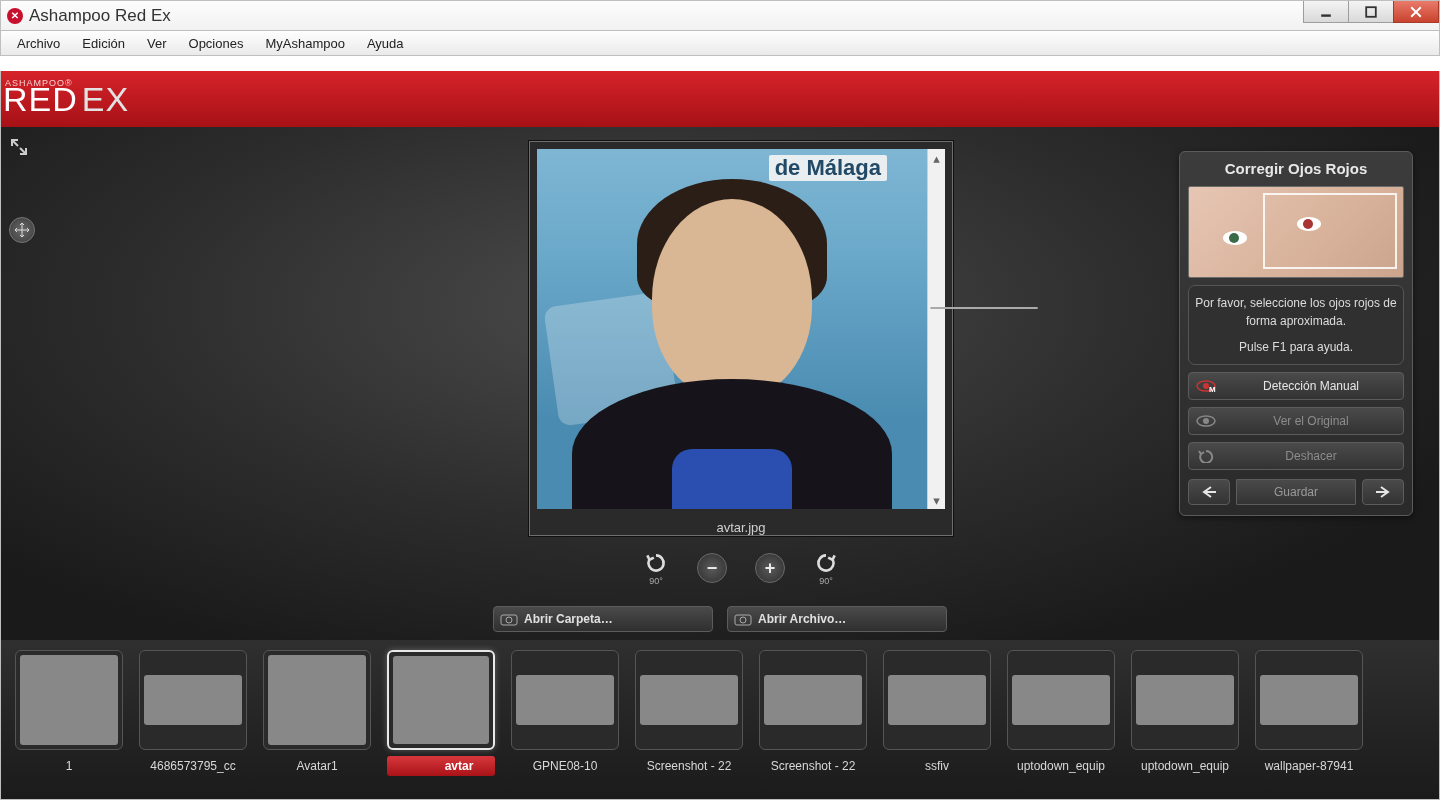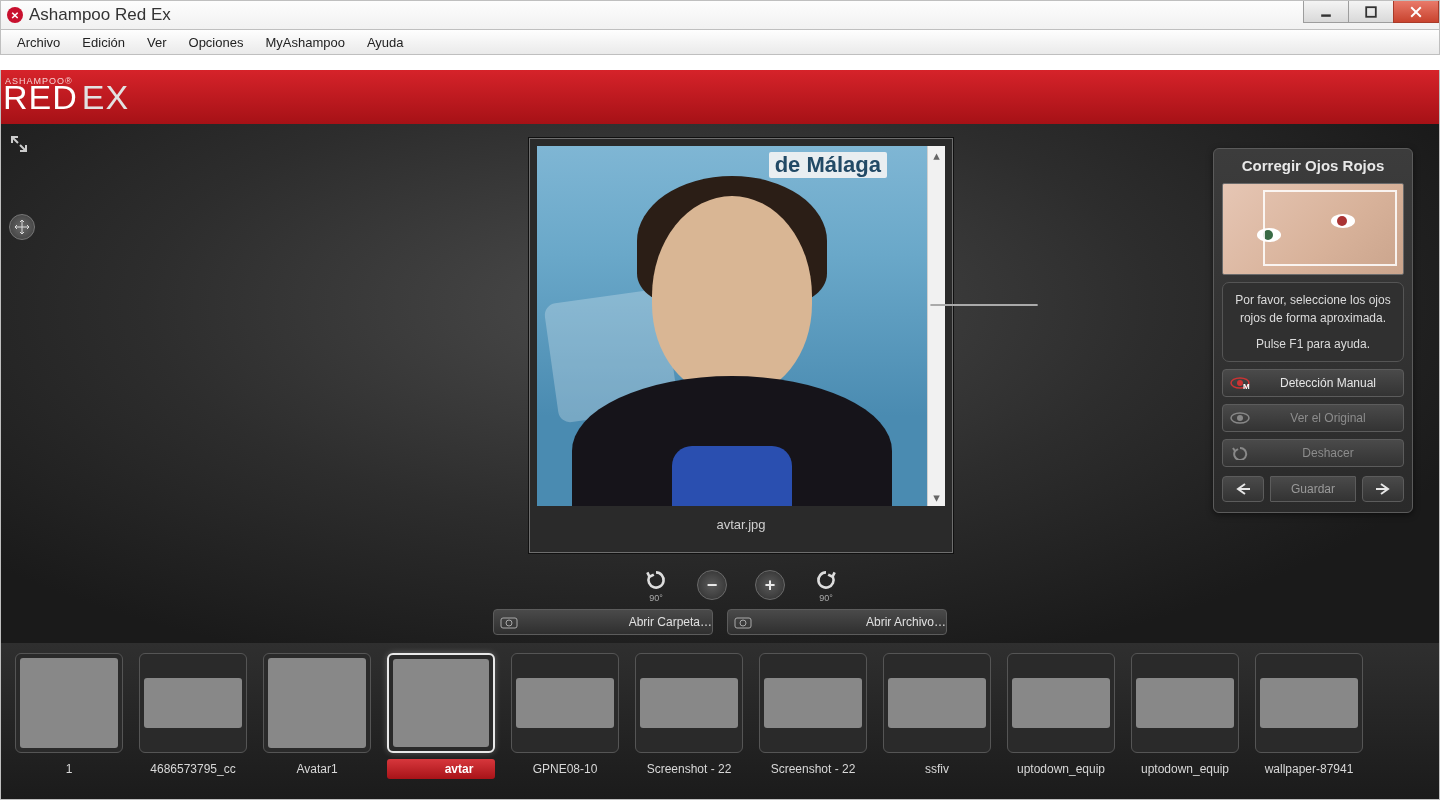--- a/index.html
+++ b/index.html
@@ -138,40 +138,40 @@
     position:absolute; left:14px; top:150px; width:120px;height:120px;
     background:rgba(255,255,255,.25); border-radius:12px; transform:rotate(-8deg);
   }
   .scrollbar {
     width:18px; background:#f1f1f1; border-left:1px solid #cfcfcf;
     display:flex; flex-direction:column;
   }
   .scrollbar .sbtn { height:18px; display:flex;align-items:center;justify-content:center;color:#666; }
   .scrollbar .thumb { margin:2px; flex:0 0 44px; background:#cfcfcf; border:1px solid #aaa; border-radius:2px; margin-top:140px;}
   .canvas-caption {
-    text-align:center; color:#cfcfcf; font-size:13px; padding:4px 0 20px;
+    text-align:center; color:#cfcfcf; font-size:13px; padding:4px 0 0;
   }
 
   .viewer-controls {
     display:flex; gap:28px; align-items:center; justify-content:center;
     margin-top:14px; color:#ddd;
   }
   .ctrl-round {
     width:30px;height:30px;border-radius:50%;
     background:radial-gradient(#5a5a5a,#2e2e2e); border:1px solid #6a6a6a;
     display:flex;align-items:center;justify-content:center;color:#eaeaea;
     font-size:18px; font-weight:bold;
   }
   .ctrl-icon { display:flex; flex-direction:column; align-items:center; color:#ddd; }
   .ctrl-icon small { font-size:9px; color:#aaa; }
 
   
   .sidepanel {
     position:absolute; right:26px; top:24px;
-    width: 200px;
+    width: 234px;
     background: linear-gradient(#3c3c3c,#2a2a2a);
     border:1px solid #5b5b5b; border-radius:6px;
     padding:8px 8px 10px; box-shadow: 0 2px 6px rgba(0,0,0,.5);
     display:flex; flex-direction:column; gap:7px;
     color:#ddd;
   }
   .sidepanel h3 { font-size:15px; font-weight:600; color:#e8e8e8; text-align:center; margin-bottom:2px;}
   .eye-thumb {
     height:92px; border:1px solid #6b6b6b; border-radius:2px;
     background: linear-gradient(135deg,#e6c6b4 0%, #d8b29a 60%, #caa48c 100%);
@@ -222,21 +222,21 @@
     padding:6px 0 8px;
   }
   .open-btn {
     width:220px; height:26px; border:1px solid #5c5c5c; border-radius:4px;
     background:linear-gradient(#4a4a4a,#2f2f2f);
     display:flex; align-items:center; color:#e0e0e0; font-size:12px;
   }
   .open-btn .oi {
     width:30px; display:flex;justify-content:center;color:#aaa;
   }
-  .open-btn .olbl { flex:1; text-align:right; }
+  .open-btn .olbl { flex:1; text-align:left;font-weight:bold; }
 
   
   .thumbstrip {
     height:160px;
     background: linear-gradient(#2f2f2f,#1b1b1b);
     border-left:1px solid #bfbfbf; border-right:1px solid #bfbfbf; border-bottom:1px solid #bfbfbf;
     padding:10px 14px 0;
     display:flex; gap:16px; align-items:flex-start; overflow:hidden;
   }
   .thumb {

